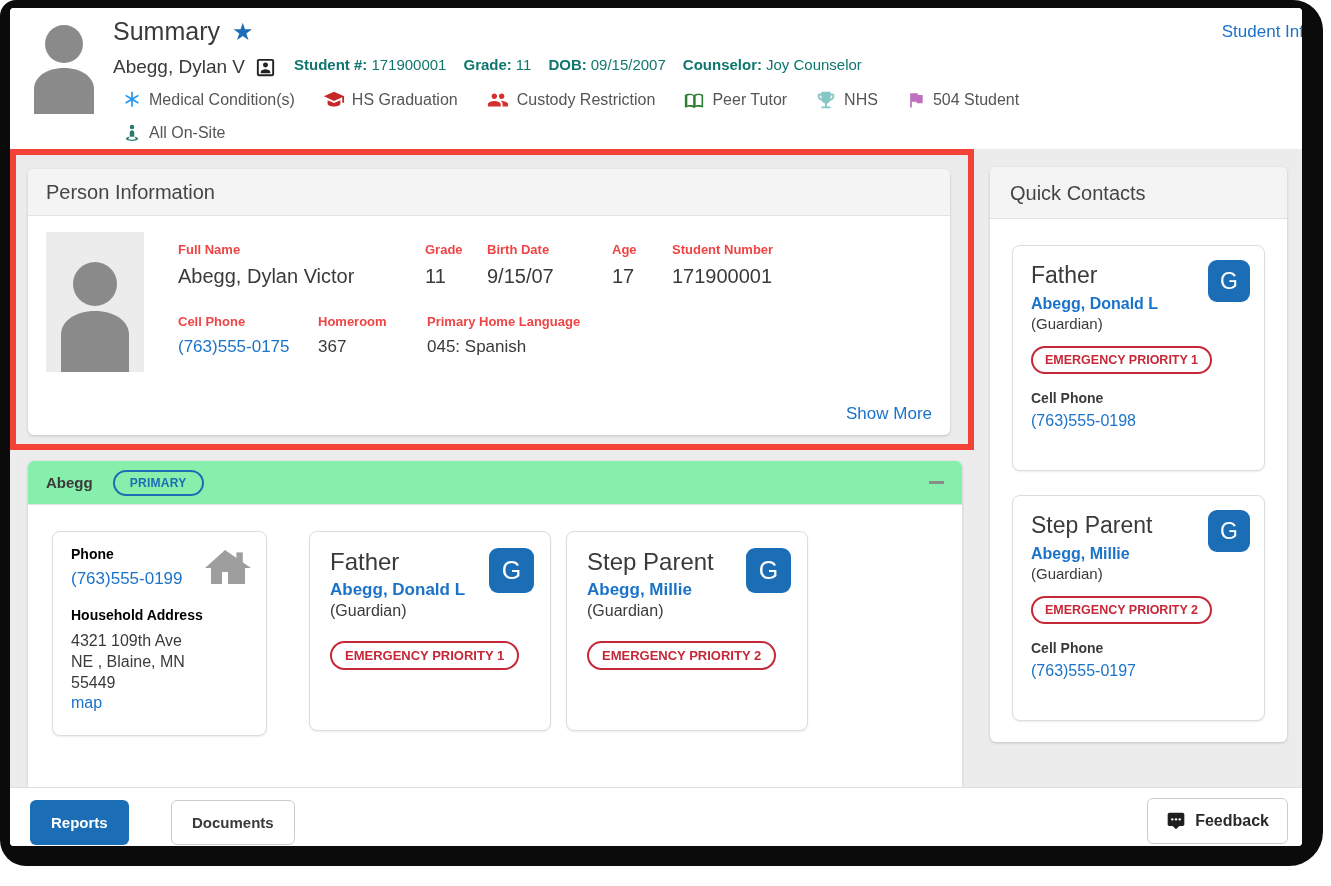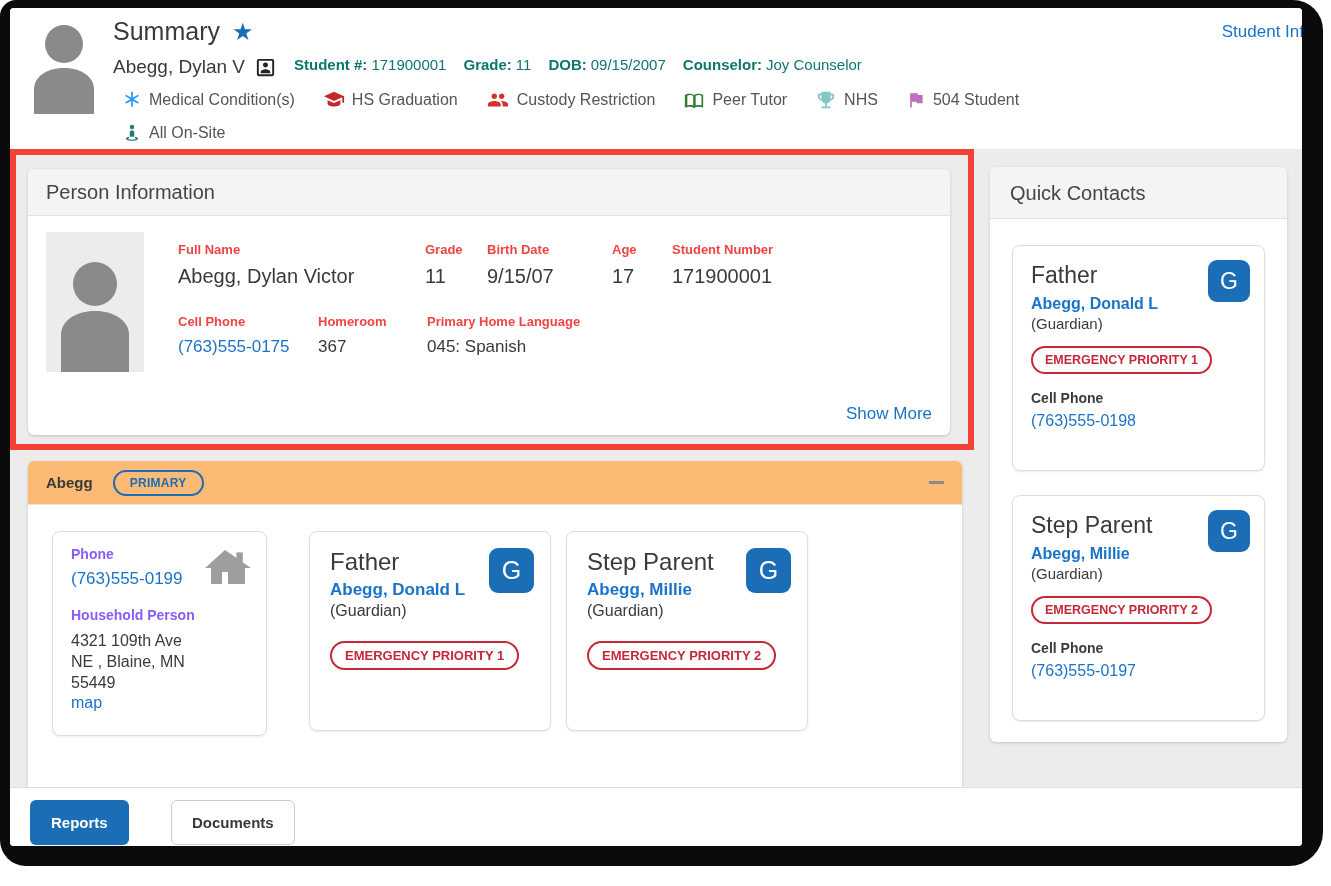--- a/index.html
+++ b/index.html
@@ -54,33 +54,33 @@
   .pf1 { left: 150px; top: 26px; } .pf2 { left: 397px; top: 26px; }
   .pf3 { left: 459px; top: 26px; } .pf4 { left: 584px; top: 26px; }
   .pf5 { left: 644px; top: 26px; }
   .pf6 { left: 150px; top: 98px; } .pf7 { left: 290px; top: 98px; } .pf8 { left: 399px; top: 98px; }
   .show-more { position: absolute; right: 18px; bottom: 10px; font-size: 17px; color: #1a73c9; cursor: pointer; }
 
   
   .hh-card { position: absolute; left: 18px; top: 453px; width: 934px; height: 326px;
     background: #fff; border-radius: 6px 6px 0 0; overflow: hidden; z-index: 2; }
   .hh-header { height: 52px; line-height: 52px; padding-left: 18px; font-size: 20px; }
-  .hh-sub { height: 44px; background: #fdba74; border-bottom: 1px solid #e4e4e4;
+  .hh-sub { height: 44px; background: #86efac; border-bottom: 1px solid #e4e4e4;
     display: flex; align-items: center; padding: 0 18px; }
   .hh-name { font-size: 15px; font-weight: bold; color: #3a3a3a; }
   .primary-pill { margin-left: 20px; border: 2px solid #1b6db5; color: #1b6db5; font-size: 12px;
     font-weight: bold; padding: 4px 15px; border-radius: 15px; letter-spacing: .3px; cursor: pointer; }
   .collapse-icon { margin-left: auto; width: 15px; height: 3px; background: #8a8a8a; cursor: pointer; }
   .hh-body { display: flex; padding: 26px 0 0 24px; }
   .mini-card { background: #fff; border: 1px solid #ddd; border-radius: 8px; position: relative;
     box-shadow: 0 1px 2px rgba(0,0,0,.08); }
   .addr-card { width: 215px; height: 205px; padding: 14px 18px; margin-right: 42px; }
   .member-card { width: 242px; height: 200px; padding: 16px 20px; }
   .member-card.first { margin-right: 15px; }
-  .a-label { font-size: 14px; font-weight: bold; color: #8b5cf6; }
+  .a-label { font-size: 14px; font-weight: bold; color: #000000; }
   .a-phone { font-size: 17px; margin-top: 7px; }
   .home-icon { position: absolute; right: 12px; top: 12px; }
   .a-addr-label { margin-top: 18px; }
   .a-addr { font-size: 16px; color: #3a3a3a; margin-top: 7px; line-height: 1.32; }
   .map-link { font-size: 16px; margin-top: 1px; display: inline-block; }
   .m-role { font-size: 24px; color: #3a3a3a; }
   .m-name { font-size: 17px; font-weight: bold; color: #1a73c9; margin-top: 4px; cursor: pointer; }
   .m-rel { font-size: 16px; color: #3a3a3a; margin-top: 2px; }
   .g-badge { position: absolute; right: 16px; top: 16px; width: 45px; height: 45px; background: #1b6db5;
     color: #fff; border-radius: 9px; font-size: 25px; display: flex; align-items: center;
@@ -269,21 +269,21 @@
     <div class="hh-body">
       <div class="mini-card addr-card">
         <div class="a-label">Phone</div>
         <div class="a-phone link">(763)555-0199</div>
         <span class="home-icon">
           <svg width="52" height="48" viewBox="0 0 24 24">
             <rect x="16.2" y="4.2" width="3.2" height="5" fill="#9e9e9e"></rect>
             <path fill="#9e9e9e" d="M12 3L2 12h3v8h5.5v-6h3v6H22v-8h3z" transform="translate(-1.5 0)"></path>
           </svg>
         </span>
-        <div class="a-label a-addr-label">Household Person</div>
+        <div class="a-label a-addr-label">Household Address</div>
         <div class="a-addr">
           <div>4321 109th Ave</div>
           <div>NE , Blaine, MN</div>
           <div>55449</div>
         </div>
         <span class="map-link link">map</span>
       </div>
 
       <div class="mini-card member-card first">
         <div class="m-role">Father</div>
@@ -324,15 +324,26 @@
         <span class="priority-pill qc-pill">EMERGENCY PRIORITY 2</span>
         <div class="qc-phone-label">Cell Phone</div>
         <div class="qc-phone link">(763)555-0197</div>
       </div>
     </div>
   </div>
 
   <div class="footer">
     <button class="btn btn-reports">Reports</button>
     <button class="btn btn-documents">Documents</button>
+    <button class="btn btn-feedback">
+      <span style="display:inline-flex;">
+        <svg width="20" height="20" viewBox="0 0 24 24">
+          <path fill="#1f1f1f" d="M20 2H4c-1.1 0-2 .9-2 2v12c0 1.1.9 2 2 2h4l4 4 4-4h4c1.1 0 2-.9 2-2V4c0-1.1-.9-2-2-2z"></path>
+          <circle cx="7.5" cy="10" r="1.4" fill="#fff"></circle>
+          <circle cx="12" cy="10" r="1.4" fill="#fff"></circle>
+          <circle cx="16.5" cy="10" r="1.4" fill="#fff"></circle>
+        </svg>
+      </span>
+      <span>Feedback</span>
+    </button>
   </div>
 
 </div>
 
 </body></html>

